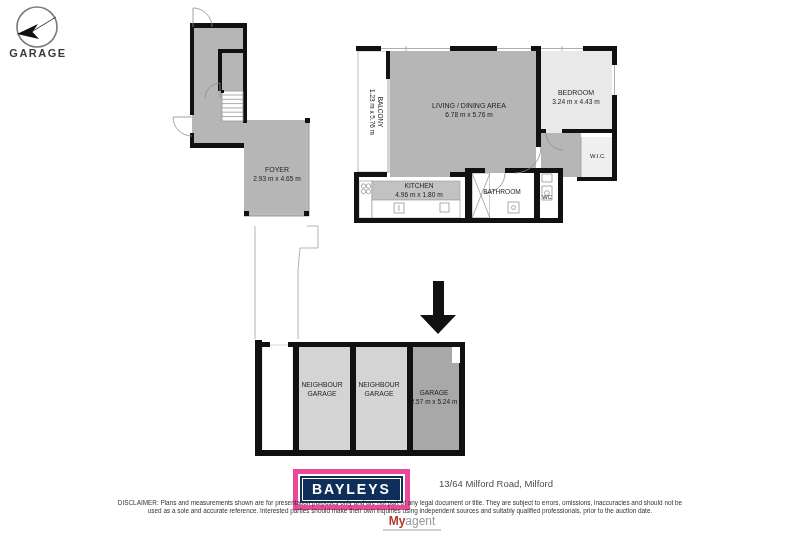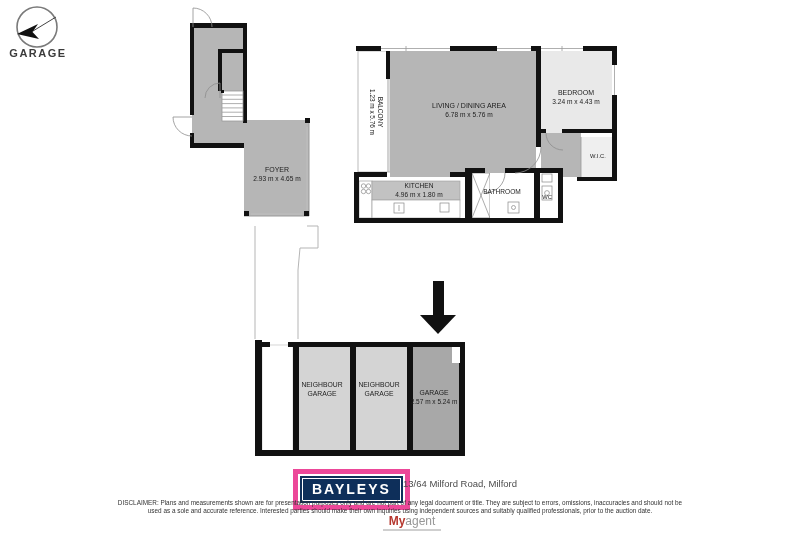--- a/index.html
+++ b/index.html
@@ -30,21 +30,21 @@
   }
   .bay-label .dims{font-size:6.5px;white-space:nowrap;}
   
   #north-label{position:absolute;left:9px;top:47px;width:58px;text-align:center;
     font-weight:bold;font-size:11px;letter-spacing:1.5px;color:#3b3b3b;}
   
   #bayleys-box{position:absolute;left:293px;top:469px;border:5px solid #ec4899;background:#fff;padding:2px;}
   #bayleys-inner{position:relative;background:#0e2f5a;padding:4px 12px 5px 12px;}
   #bayleys-inner::after{content:"";position:absolute;inset:2px;border:1px solid #ffffff;pointer-events:none;}
   #bayleys-text{color:#ffffff;font-weight:bold;font-size:14px;letter-spacing:2px;font-family:"Liberation Sans",sans-serif;}
-  #footer-address{position:absolute;left:403px;top:478px;font-size:9.5px;color:#4c4c4c;}
+  #footer-address{position:absolute;left:403px;top:478px;font-size:9.5px;color:#4c4c4c;padding-left:36px;}
   #disclaimer{position:absolute;left:0;top:499px;width:800px;text-align:center;
     font-size:6.4px;line-height:7.6px;color:#333333;}
   #watermark{position:absolute;left:12px;top:514px;width:800px;text-align:center;font-size:12px;}
   #watermark .wm-bold{color:#b5372e;font-weight:bold;}
   #watermark .wm-light{color:#979797;}
   #wm-tagline{width:58px;height:2px;background:#cfcfcf;margin:1px auto 0 auto;}
 </style>
 </head>
 <body>
 

